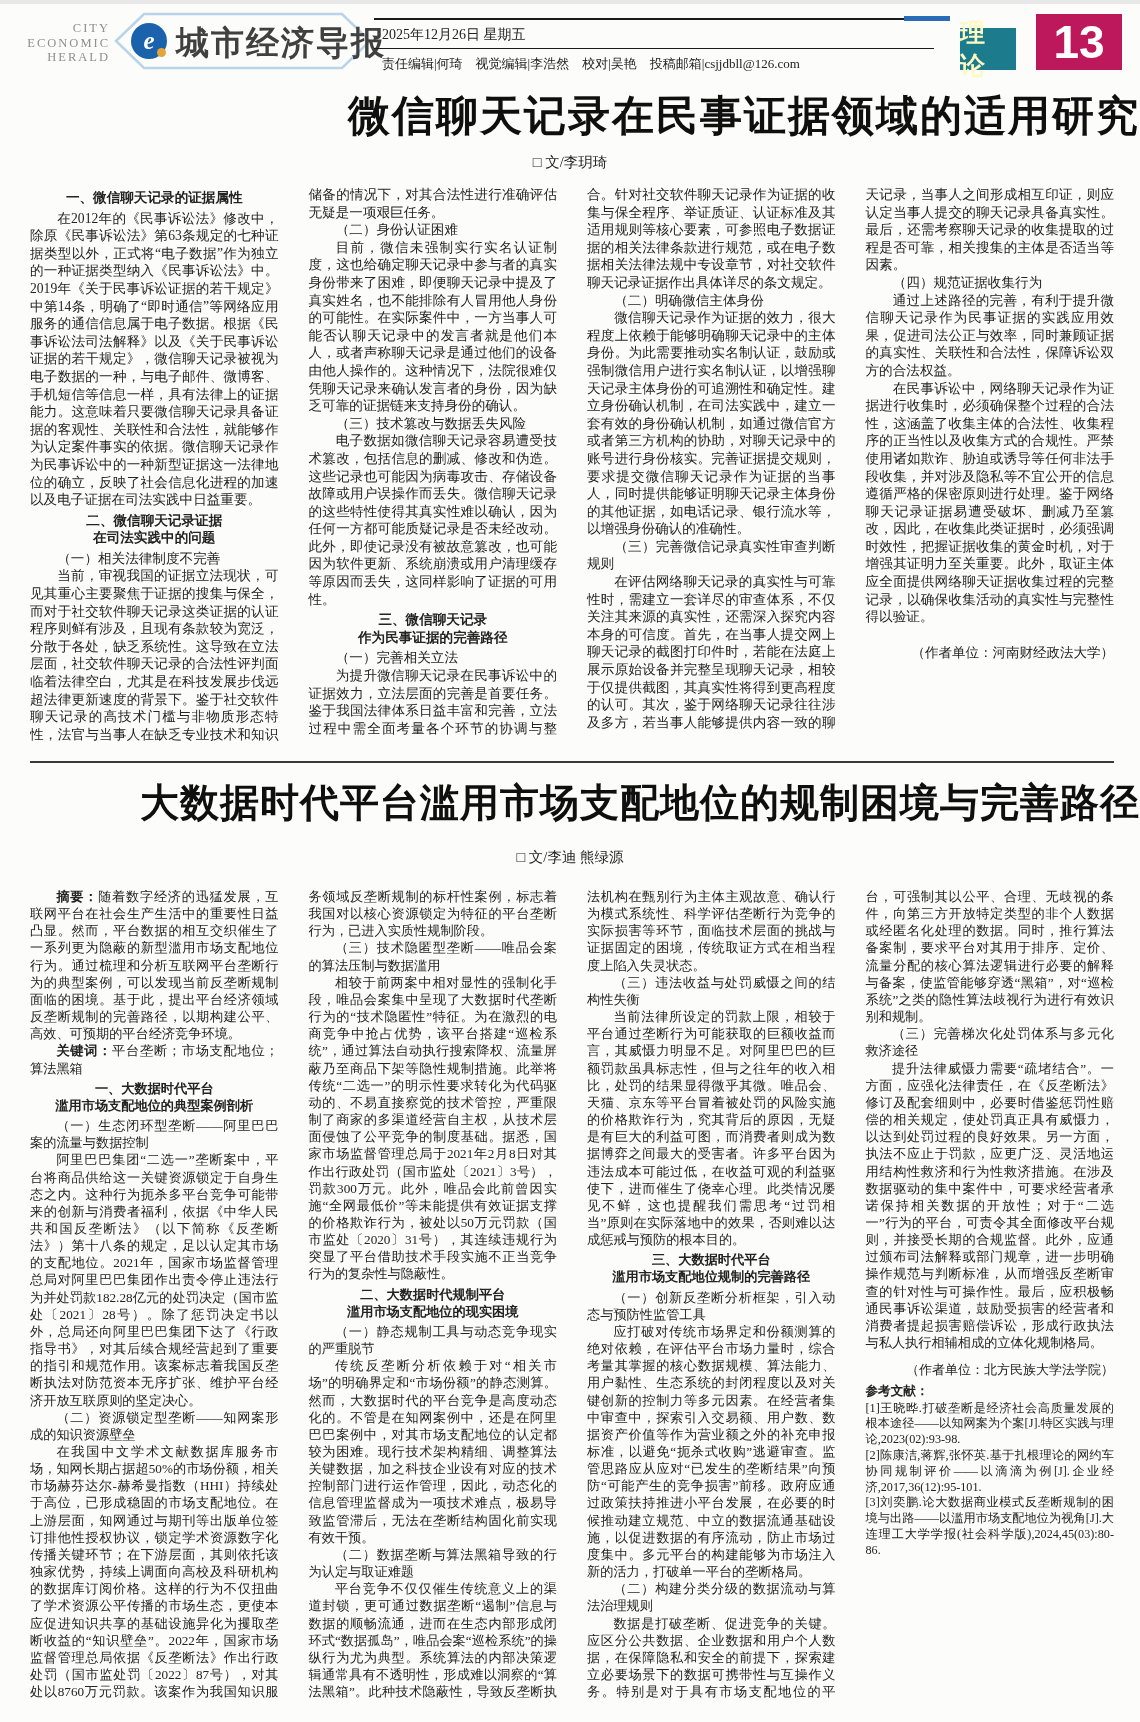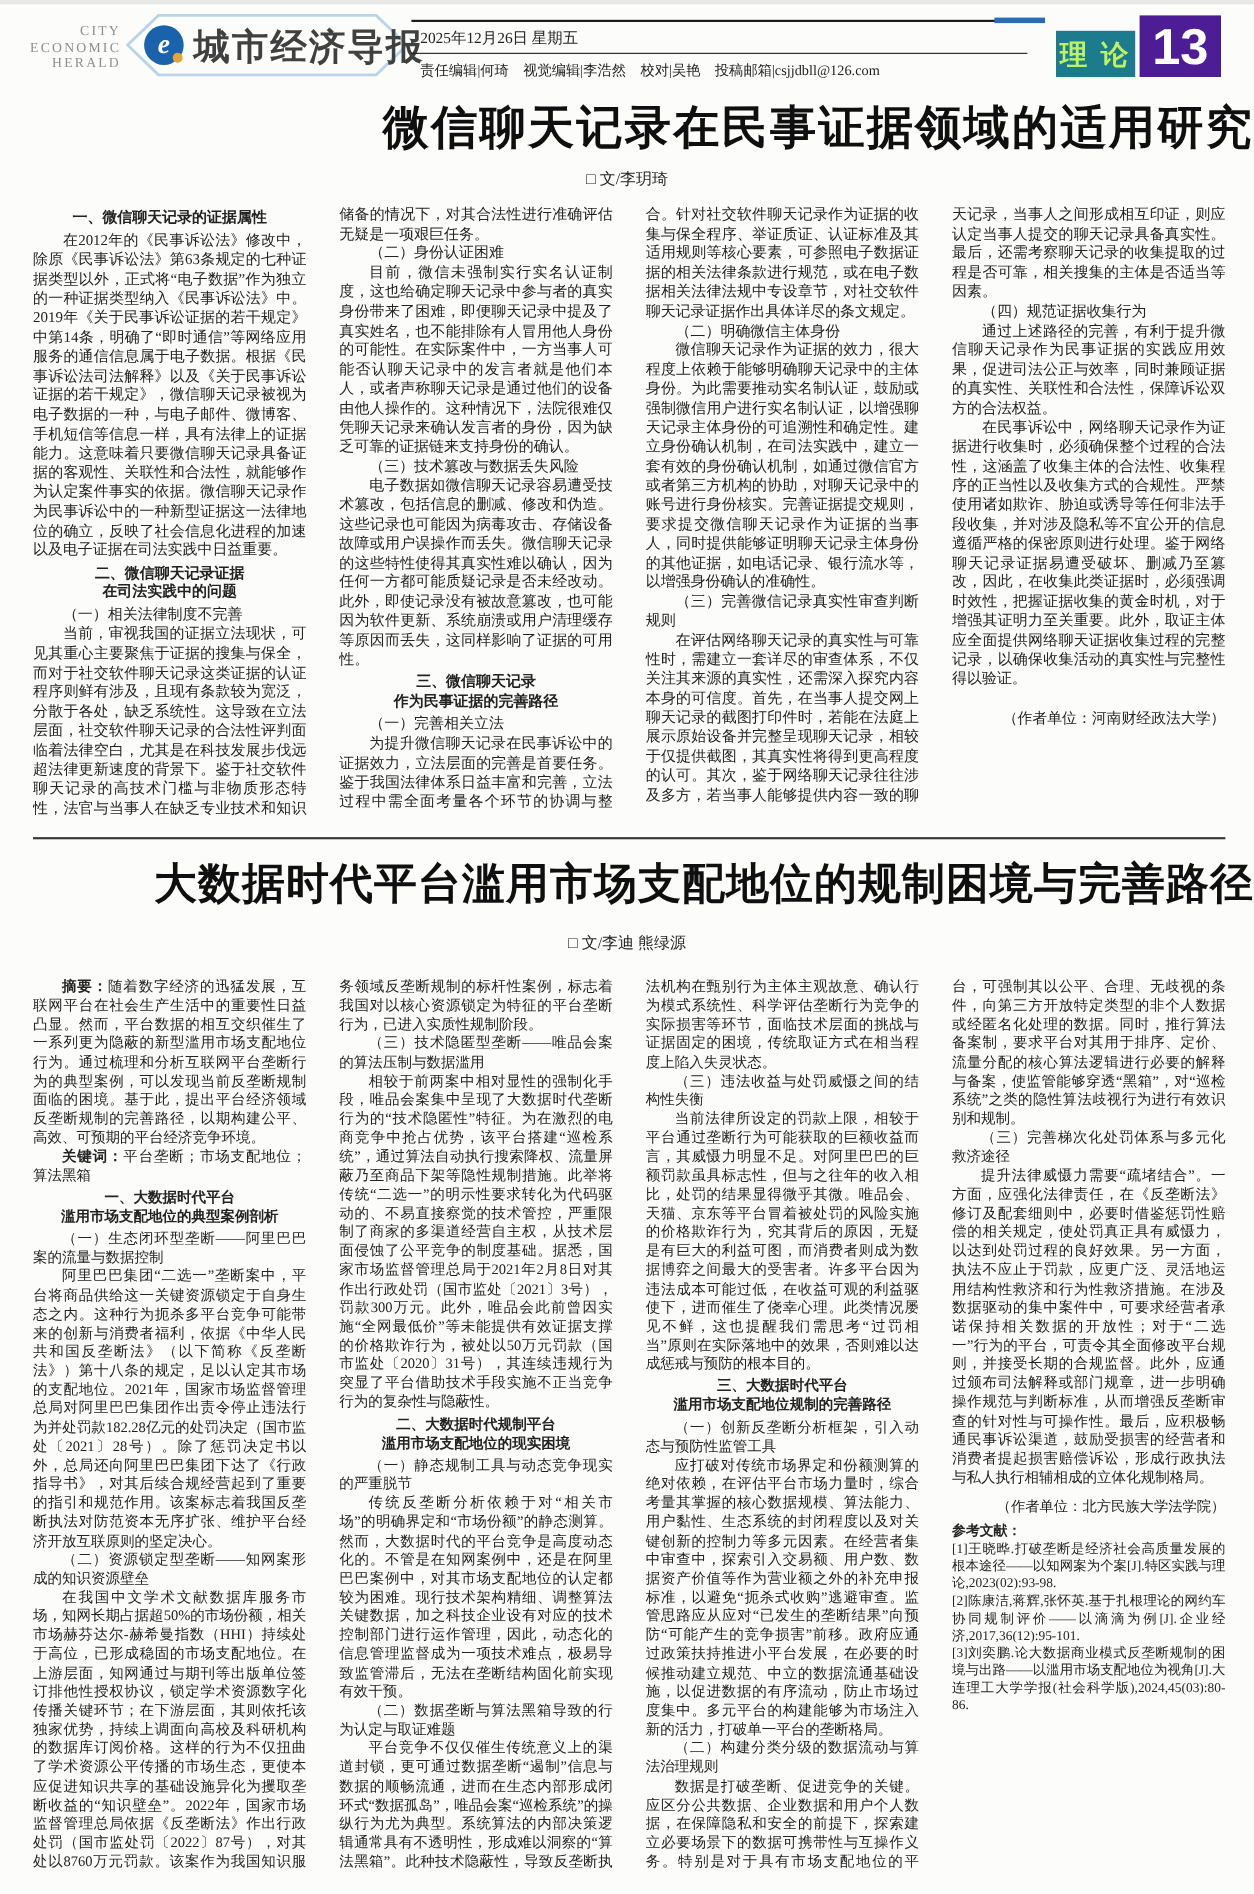--- a/index.html
+++ b/index.html
@@ -15,23 +15,23 @@
              color:#fff;font:italic 700 25px "Liberation Serif","DejaVu Serif",serif;
              display:flex;align-items:center;justify-content:center;}
   .logo-icon::after{content:"";position:absolute;right:1px;bottom:2px;width:9px;height:9px;border-radius:50%;background:#e3a43c;}
   .logo-title{position:absolute;left:62px;top:9px;font-family:"Liberation Sans","DejaVu Sans",sans-serif;
               font-weight:700;font-size:33px;color:#404040;letter-spacing:2px;white-space:nowrap;}
   .mh-center{position:absolute;left:366px;top:6px;width:560px;border-top:2px solid #1b1b1b;}
   .mh-date{font-size:14px;padding:6px 0 4px 8px;color:#222;}
   .mh-sep{border-top:1px solid #1b1b1b;}
   .mh-editors{font-size:13px;padding:6px 0 0 8px;color:#222;}
   .blue-tick{position:absolute;left:896px;top:4px;width:46px;height:5px;background:#2a6cb7;}
-  .section-box{position:absolute;left:952px;top:16px;width:72px;height:42px;background:#1c7b8c;color:#bef264;
+  .section-box{position:absolute;left:952px;top:16px;width:56px;height:42px;background:#1c7b8c;color:#fef9c3;
                font-weight:700;font-size:25px;display:flex;align-items:center;justify-content:center;letter-spacing:3px;}
-  .page-num{position:absolute;left:1028px;top:2px;width:74px;height:56px;background:#4c1d95;color:#fff;
+  .page-num{position:absolute;left:1028px;top:2px;width:86px;height:56px;background:#be185d;color:#fff;
             font-family:"Liberation Sans","DejaVu Sans",sans-serif;font-weight:700;font-size:46px;
             display:flex;align-items:center;justify-content:center;}
   
   .headline{position:absolute;left:0;width:1140px;margin:0;text-align:right;font-weight:700;color:#0f0f0f;
             font-family:"Liberation Serif","DejaVu Serif",serif;}
   .t1{top:84px;font-size:42px;letter-spacing:2px;}
   .t2{top:772px;font-size:39px;letter-spacing:1px;}
   .byline{position:absolute;left:0;width:1140px;text-align:center;font-size:14.5px;color:#222;}
   .b1{top:149px;}
   .b2{top:844px;}

